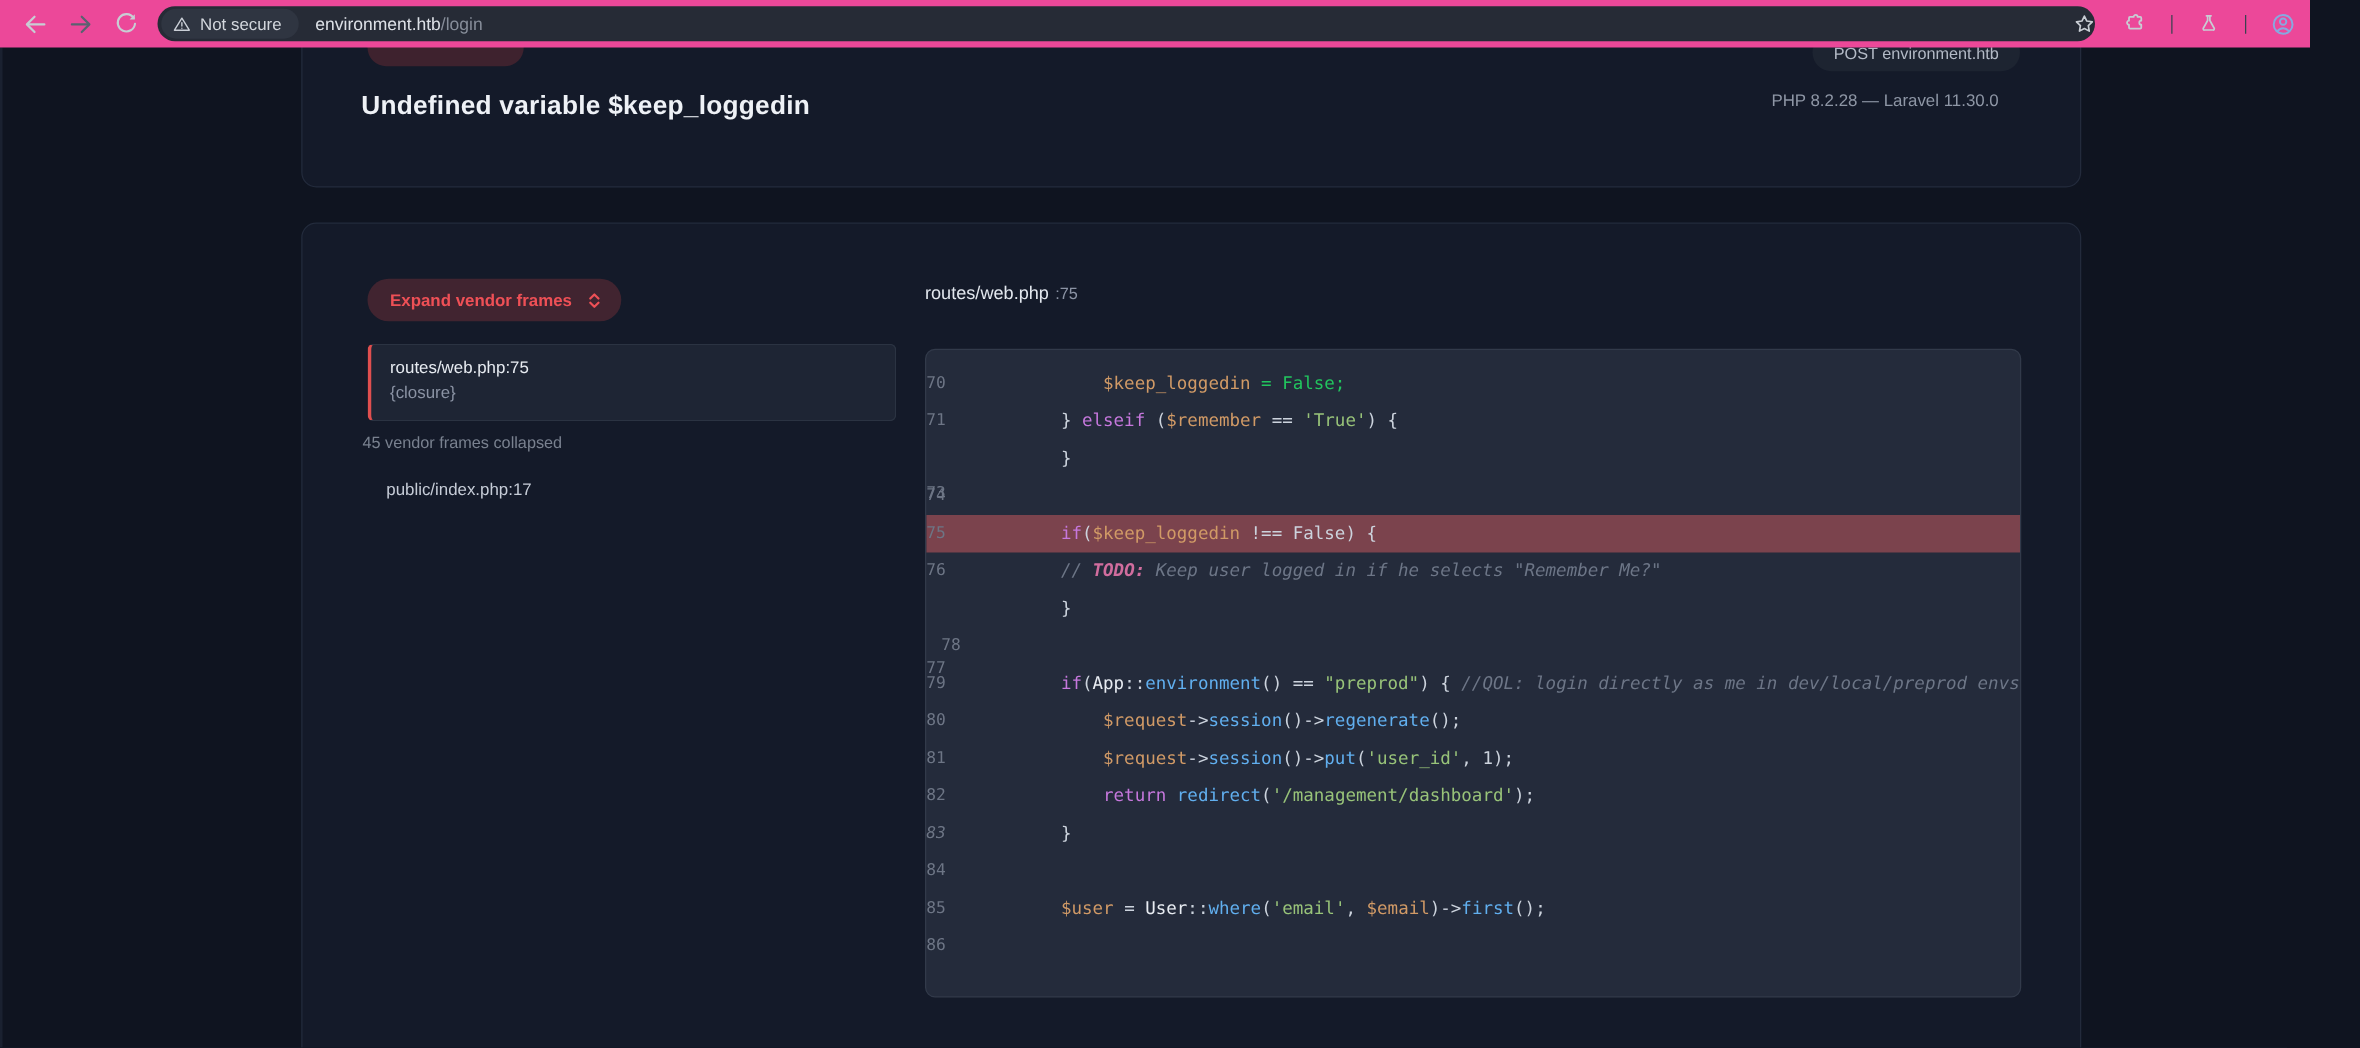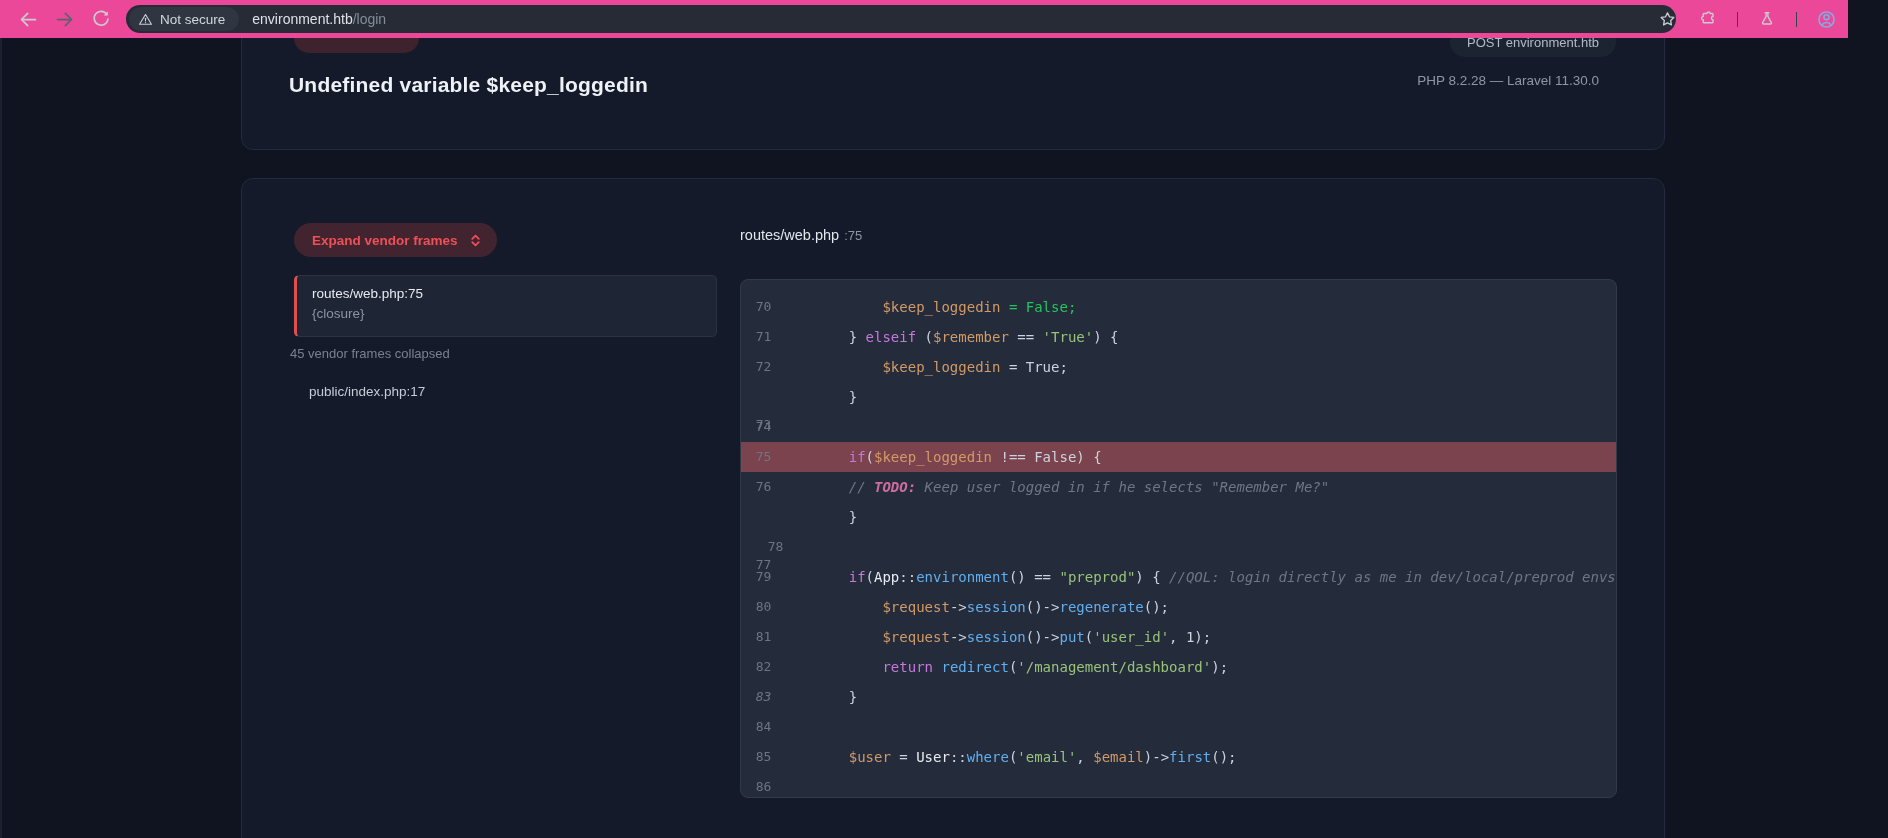--- a/index.html
+++ b/index.html
@@ -40,21 +40,21 @@
   .frame-context{font-size:13.5px;color:#8b93a4;margin-top:5px;}
   .collapsed-note{position:absolute;left:48px;top:167px;font-size:13px;color:#79818f;}
   .bottom-frame{position:absolute;left:67px;top:205px;font-size:13.5px;color:#c6ccd7;cursor:pointer;}
   
   .code-header{position:absolute;left:498px;top:48px;font-size:14.5px;color:#e2e7ee;}
   .code-header .line-ref{font-size:13px;color:#8b93a4;margin-left:5px;}
   .code-panel{position:absolute;left:498px;top:100px;width:877px;height:519px;background:#242b3b;
     border:1px solid #323a4a;border-radius:8px;box-sizing:border-box;padding-top:12px;overflow:hidden;
     font-family:"DejaVu Sans Mono",monospace;font-size:14px;}
   .code-row{height:30px;line-height:30px;display:flex;white-space:pre;}
-  .line-num{width:45px;flex:none;text-align:center;font-size:13px;}
+  .line-num{width:45px;flex:none;text-align:left;font-size:13px;}
   .line-code{margin-left:29px;flex:none;}
   .tok-com{font-style:italic;}
   .tok-todo{font-style:italic;font-weight:bold;}
 </style>
 </head>
 <body>
 
 <div class="card" id="header-card">
   <div class="exc-badge"></div>
   <div class="err-title">Undefined variable $keep_loggedin</div>
@@ -83,21 +83,20 @@
   <div class="bottom-frame">public/index.php:17</div>
 
   <div class="code-header">
     <span>routes/web.php</span><span class="line-ref">:75</span>
   </div>
 
   <div class="code-panel">
     <div>
         <div class="code-row"><span class="line-num" style="color: rgb(109, 117, 133);">70</span><span class="line-code"><span class="tok-pun" style="color: rgb(204, 211, 221);">        </span><span class="tok-var" style="color: rgb(209, 154, 102);">$keep_loggedin</span><span class="tok-pun" style="color: #22c55e;"> = False;</span></span></div>
         <div class="code-row"><span class="line-num" style="color: rgb(109, 117, 133);">71</span><span class="line-code"><span class="tok-pun" style="color: rgb(204, 211, 221);">    } </span><span class="tok-kw" style="color: rgb(198, 120, 221);">elseif</span><span class="tok-pun" style="color: rgb(204, 211, 221);"> (</span><span class="tok-var" style="color: rgb(209, 154, 102);">$remember</span><span class="tok-pun" style="color: rgb(204, 211, 221);"> == </span><span class="tok-str" style="color: rgb(152, 195, 121);">'True'</span><span class="tok-pun" style="color: rgb(204, 211, 221);">) {</span></span></div>
-        <div class="code-row"><span class="line-num" style="color: rgb(109, 117, 133);">72</span><span class="line-code"><span class="tok-pun" style="color: rgb(204, 211, 221);">        </span><span class="tok-var" style="color: rgb(209, 154, 102);">$keep_loggedin</span><span class="tok-pun" style="color: rgb(204, 211, 221);"> = True;</span></span></div>
         <div class="code-row"><span class="line-num" style="color: rgb(109, 117, 133); margin-top: 28px;">73</span><span class="line-code"><span class="tok-pun" style="color: rgb(204, 211, 221);">    }</span></span></div>
         <div class="code-row"><span class="line-num" style="color: rgb(109, 117, 133);">74</span><span class="line-code"></span></div>
         <div class="code-row" style="background: rgb(123, 67, 77);"><span class="line-num" style="color: rgb(109, 117, 133);">75</span><span class="line-code"><span class="tok-pun" style="color: rgb(204, 211, 221);">    </span><span class="tok-kw" style="color: rgb(198, 120, 221);">if</span><span class="tok-pun" style="color: rgb(204, 211, 221);">(</span><span class="tok-var" style="color: rgb(209, 154, 102);">$keep_loggedin</span><span class="tok-pun" style="color: rgb(204, 211, 221);"> !== False) {</span></span></div>
         <div class="code-row"><span class="line-num" style="color: rgb(109, 117, 133);">76</span><span class="line-code"><span class="tok-com" style="color: rgb(109, 118, 135);">    // </span><span class="tok-todo" style="color: rgb(209, 109, 158);">TODO:</span><span class="tok-com" style="color: rgb(109, 118, 135);"> Keep user logged in if he selects "Remember Me?"</span></span></div>
         <div class="code-row"><span class="line-num" style="color: rgb(109, 117, 133); margin-top: 48px;">77</span><span class="line-code"><span class="tok-pun" style="color: rgb(204, 211, 221);">    }</span></span></div>
         <div class="code-row"><span class="line-num" style="color: rgb(109, 117, 133); padding-left: 12px;">78</span><span class="line-code"></span></div>
         <div class="code-row"><span class="line-num" style="color: rgb(109, 117, 133);">79</span><span class="line-code"><span class="tok-pun" style="color: rgb(204, 211, 221);">    </span><span class="tok-kw" style="color: rgb(198, 120, 221);">if</span><span class="tok-pun" style="color: rgb(204, 211, 221);">(</span><span class="tok-cls" style="color: rgb(232, 236, 242);">App</span><span class="tok-pun" style="color: rgb(204, 211, 221);">::</span><span class="tok-fn" style="color: rgb(97, 175, 239);">environment</span><span class="tok-pun" style="color: rgb(204, 211, 221);">() == </span><span class="tok-str" style="color: rgb(152, 195, 121);">"preprod"</span><span class="tok-pun" style="color: rgb(204, 211, 221);">) { </span><span class="tok-com" style="color: rgb(109, 118, 135);">//QOL: login directly as me in dev/local/preprod envs</span></span></div>
         <div class="code-row"><span class="line-num" style="color: rgb(109, 117, 133);">80</span><span class="line-code"><span class="tok-pun" style="color: rgb(204, 211, 221);">        </span><span class="tok-var" style="color: rgb(209, 154, 102);">$request</span><span class="tok-pun" style="color: rgb(204, 211, 221);">-&gt;</span><span class="tok-fn" style="color: rgb(97, 175, 239);">session</span><span class="tok-pun" style="color: rgb(204, 211, 221);">()-&gt;</span><span class="tok-fn" style="color: rgb(97, 175, 239);">regenerate</span><span class="tok-pun" style="color: rgb(204, 211, 221);">();</span></span></div>
         <div class="code-row"><span class="line-num" style="color: rgb(109, 117, 133);">81</span><span class="line-code"><span class="tok-pun" style="color: rgb(204, 211, 221);">        </span><span class="tok-var" style="color: rgb(209, 154, 102);">$request</span><span class="tok-pun" style="color: rgb(204, 211, 221);">-&gt;</span><span class="tok-fn" style="color: rgb(97, 175, 239);">session</span><span class="tok-pun" style="color: rgb(204, 211, 221);">()-&gt;</span><span class="tok-fn" style="color: rgb(97, 175, 239);">put</span><span class="tok-pun" style="color: rgb(204, 211, 221);">(</span><span class="tok-str" style="color: rgb(152, 195, 121);">'user_id'</span><span class="tok-pun" style="color: rgb(204, 211, 221);">, 1);</span></span></div>
         <div class="code-row"><span class="line-num" style="color: rgb(109, 117, 133);">82</span><span class="line-code"><span class="tok-pun" style="color: rgb(204, 211, 221);">        </span><span class="tok-kw" style="color: rgb(198, 120, 221);">return</span><span class="tok-pun" style="color: rgb(204, 211, 221);"> </span><span class="tok-fn" style="color: rgb(97, 175, 239);">redirect</span><span class="tok-pun" style="color: rgb(204, 211, 221);">(</span><span class="tok-str" style="color: rgb(152, 195, 121);">'/management/dashboard'</span><span class="tok-pun" style="color: rgb(204, 211, 221);">);</span></span></div>

